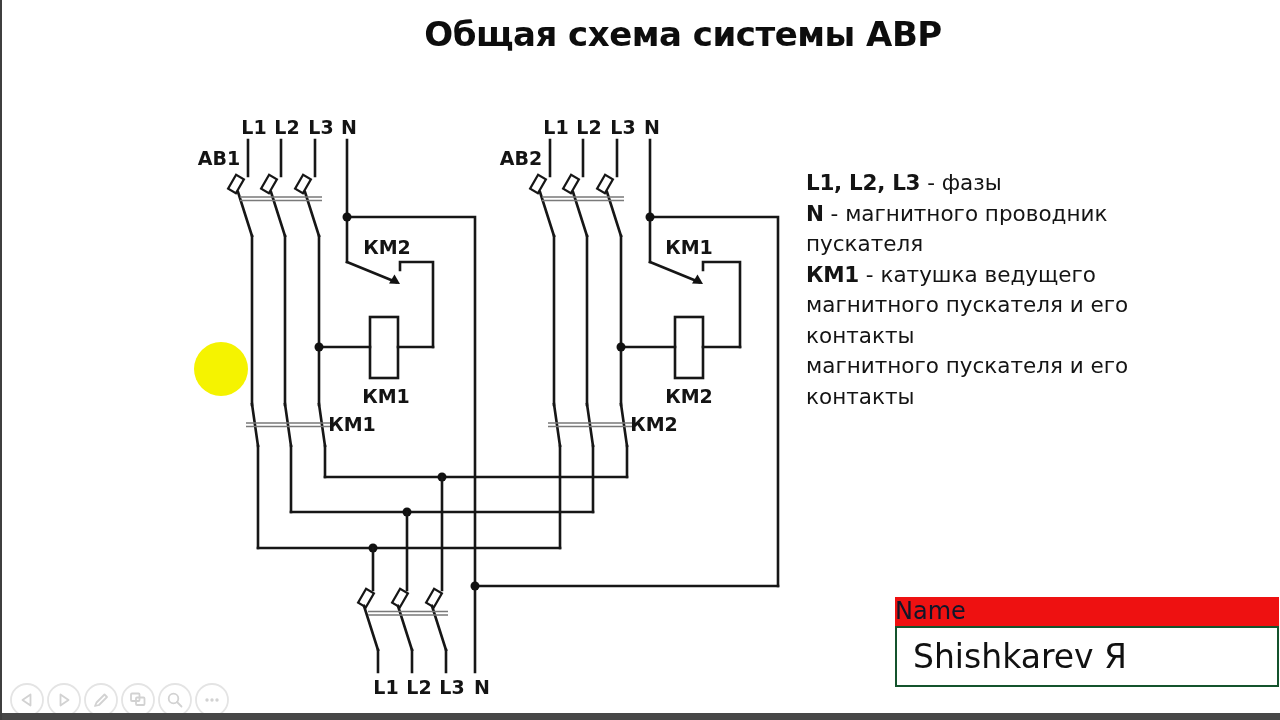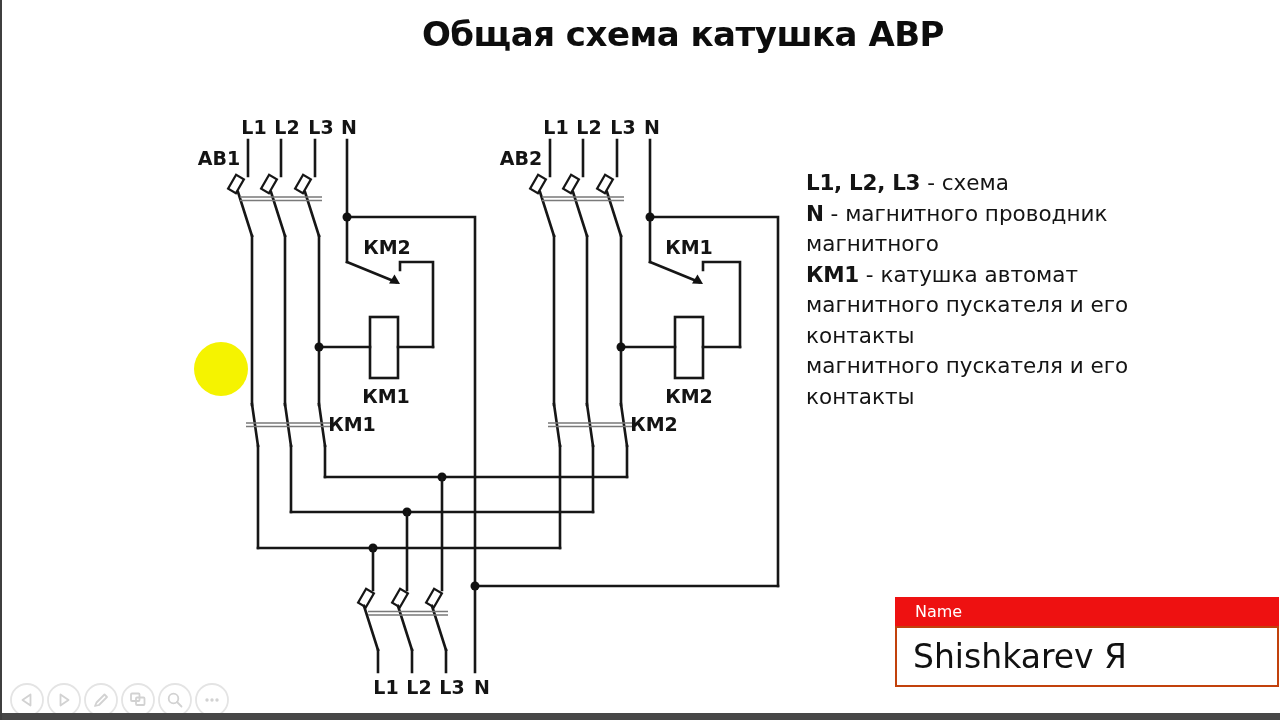--- a/index.html
+++ b/index.html
@@ -11,23 +11,23 @@
   .w{stroke:#161616;stroke-width:2.6;fill:none;stroke-linecap:square;}
   .bar{stroke:#7a7a7a;stroke-width:1.3;fill:none;}
   .box{fill:#ffffff;stroke:#161616;stroke-width:2.2;}
   .coil{fill:#ffffff;stroke:#161616;stroke-width:2.6;}
   .dot{fill:#111111;}
   .lbl{font-family:"DejaVu Sans",sans-serif;font-size:19px;font-weight:600;fill:#141414;}
   .legend{position:absolute;left:806px;top:168px;width:430px;font-size:21.5px;
           line-height:30.5px;color:#141414;}
   .lg-line b{font-weight:bold;letter-spacing:-0.3px;text-align:right;}
   .name-box{position:absolute;left:895px;top:597px;width:384px;}
-  .nb-header{background:#ee1111;color:#ffffff;height:29px;line-height:29px;
-             font-size:16px;padding-left:20px;}
-  .nb-body{border:2px solid #c2410c;background:#ffffff;height:57px;display:flex;
+  .nb-header{background:#ee1111;color:#0f172a;height:29px;line-height:29px;
+             font-size:24px;padding-left:0;}
+  .nb-body{border:2px solid #14532d;background:#ffffff;height:57px;display:flex;
            align-items:center;padding-left:16px;font-size:33px;color:#111111;}
   .toolbar{position:absolute;left:8px;top:682px;}
   .tb-circle{fill:#ffffff;stroke:#e4e4e4;stroke-width:1.8;}
   .tb-glyph{stroke:#d2d2d2;stroke-width:1.8;fill:none;stroke-linejoin:round;stroke-linecap:round;}
   .tb-dot{fill:#d2d2d2;}
   .bottom-bar{position:absolute;left:0;top:713px;width:1280px;height:7px;background:#474747;}
   .left-edge{position:absolute;left:0;top:0;width:2px;height:720px;background:#3f3f3f;}
 </style>
 </head>
 <body>
@@ -137,27 +137,27 @@
       <path class="w" d="M364,606L378,650 M398,606L412,650 M432,606L446,650"></path>
       <path class="bar" d="M368,611.5H448 M368,615H448"></path>
       <path class="w" d="M378,650V672 M412,650V672 M446,650V672"></path>
     </g>
     <text class="lbl" x="386" y="694" text-anchor="middle">L1</text>
     <text class="lbl" x="419" y="694" text-anchor="middle">L2</text>
     <text class="lbl" x="452" y="694" text-anchor="middle">L3</text>
     <text class="lbl" x="482" y="694" text-anchor="middle">N</text>
   </svg>
 
-  <div class="title">Общая схема катушка АВР</div>
+  <div class="title">Общая схема системы АВР</div>
 
   <div class="legend">
-    <div class="lg-line"><b>L1, L2, L3</b><span> - схема</span></div>
+    <div class="lg-line"><b>L1, L2, L3</b><span> - фазы</span></div>
     <div class="lg-line"><b>N</b><span> - магнитного проводник</span></div>
-    <div class="lg-line"><b></b><span>магнитного</span></div>
-    <div class="lg-line"><b>КМ1</b><span> - катушка автомат</span></div>
+    <div class="lg-line"><b></b><span>пускателя</span></div>
+    <div class="lg-line"><b>КМ1</b><span> - катушка ведущего</span></div>
     <div class="lg-line"><b></b><span>магнитного пускателя и его</span></div>
     <div class="lg-line"><b></b><span>контакты</span></div>
     <div class="lg-line"><b></b><span>магнитного пускателя и его</span></div>
     <div class="lg-line"><b></b><span>контакты</span></div>
   </div>
 
   <div class="name-box">
     <div class="nb-header">Name</div>
     <div class="nb-body">Shishkarev Я</div>
   </div>

